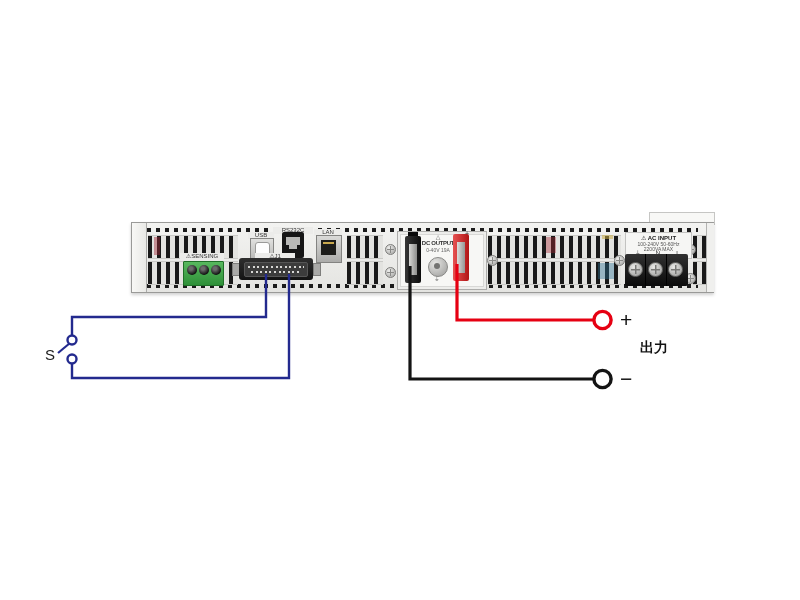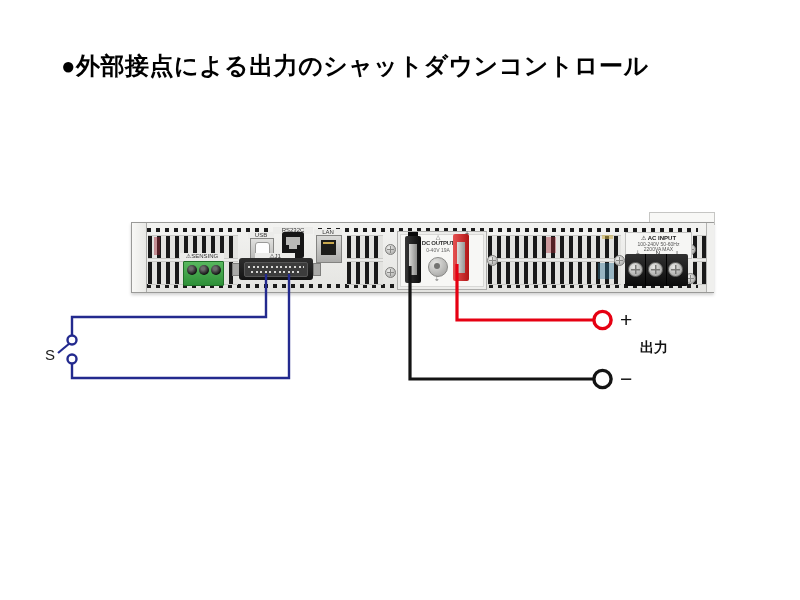--- a/index.html
+++ b/index.html
@@ -89,21 +89,20 @@
   .lbl-plus{left:620px;top:308px;font-size:21px;color:#111;}
   .lbl-minus{left:620px;top:367px;font-size:21px;color:#111;}
   .lbl-out{left:640px;top:339px;font-size:14px;font-weight:bold;color:#111;}
   svg.wires{position:absolute;left:0;top:0;pointer-events:none;}
 </style>
 </head>
 <body>
 
 <div class="page">
 
-  <div class="abs title">●外部接点による出力のシャットダウンコントロール</div>
 
   <div class="abs chassis-step"></div>
 
   <div class="abs panel">
     <div class="abs ear-left"></div>
     <div class="abs ear-right"></div>
 
     <div class="abs dashrow" style="left:15px;top:5px;width:551px;"></div>
     <div class="abs dashrow" style="left:15px;top:61px;width:551px;"></div>
 

